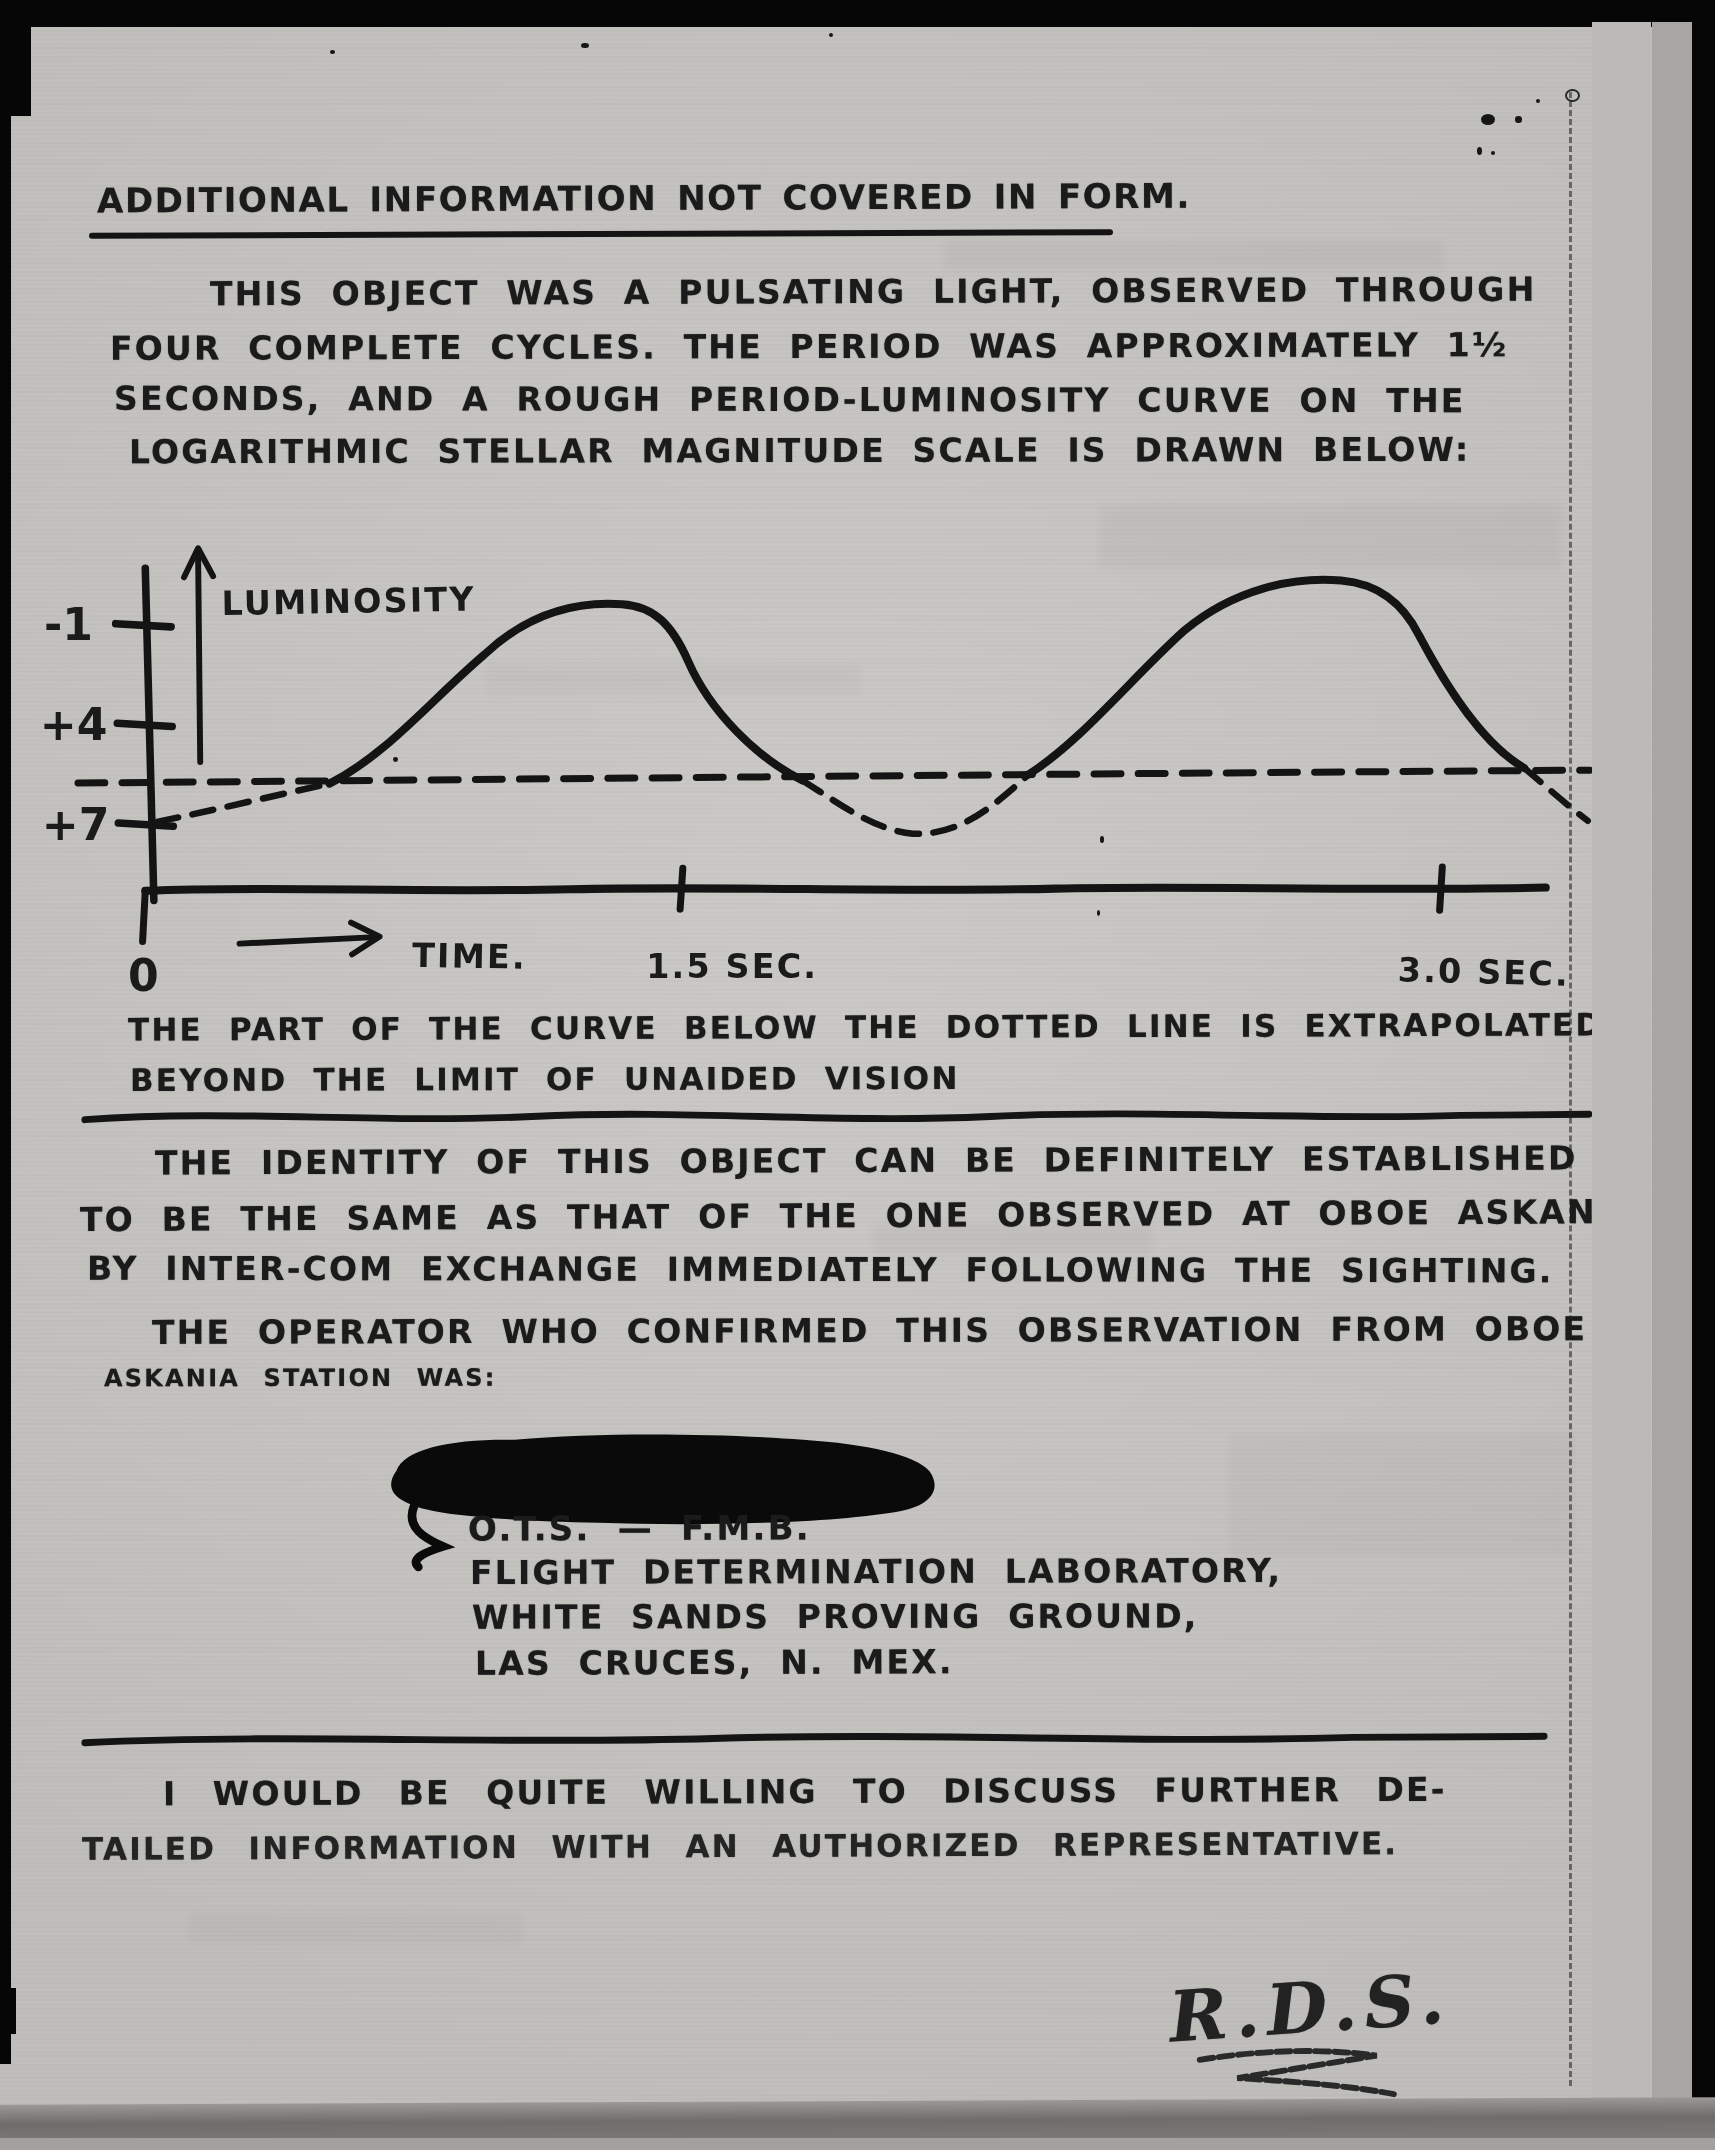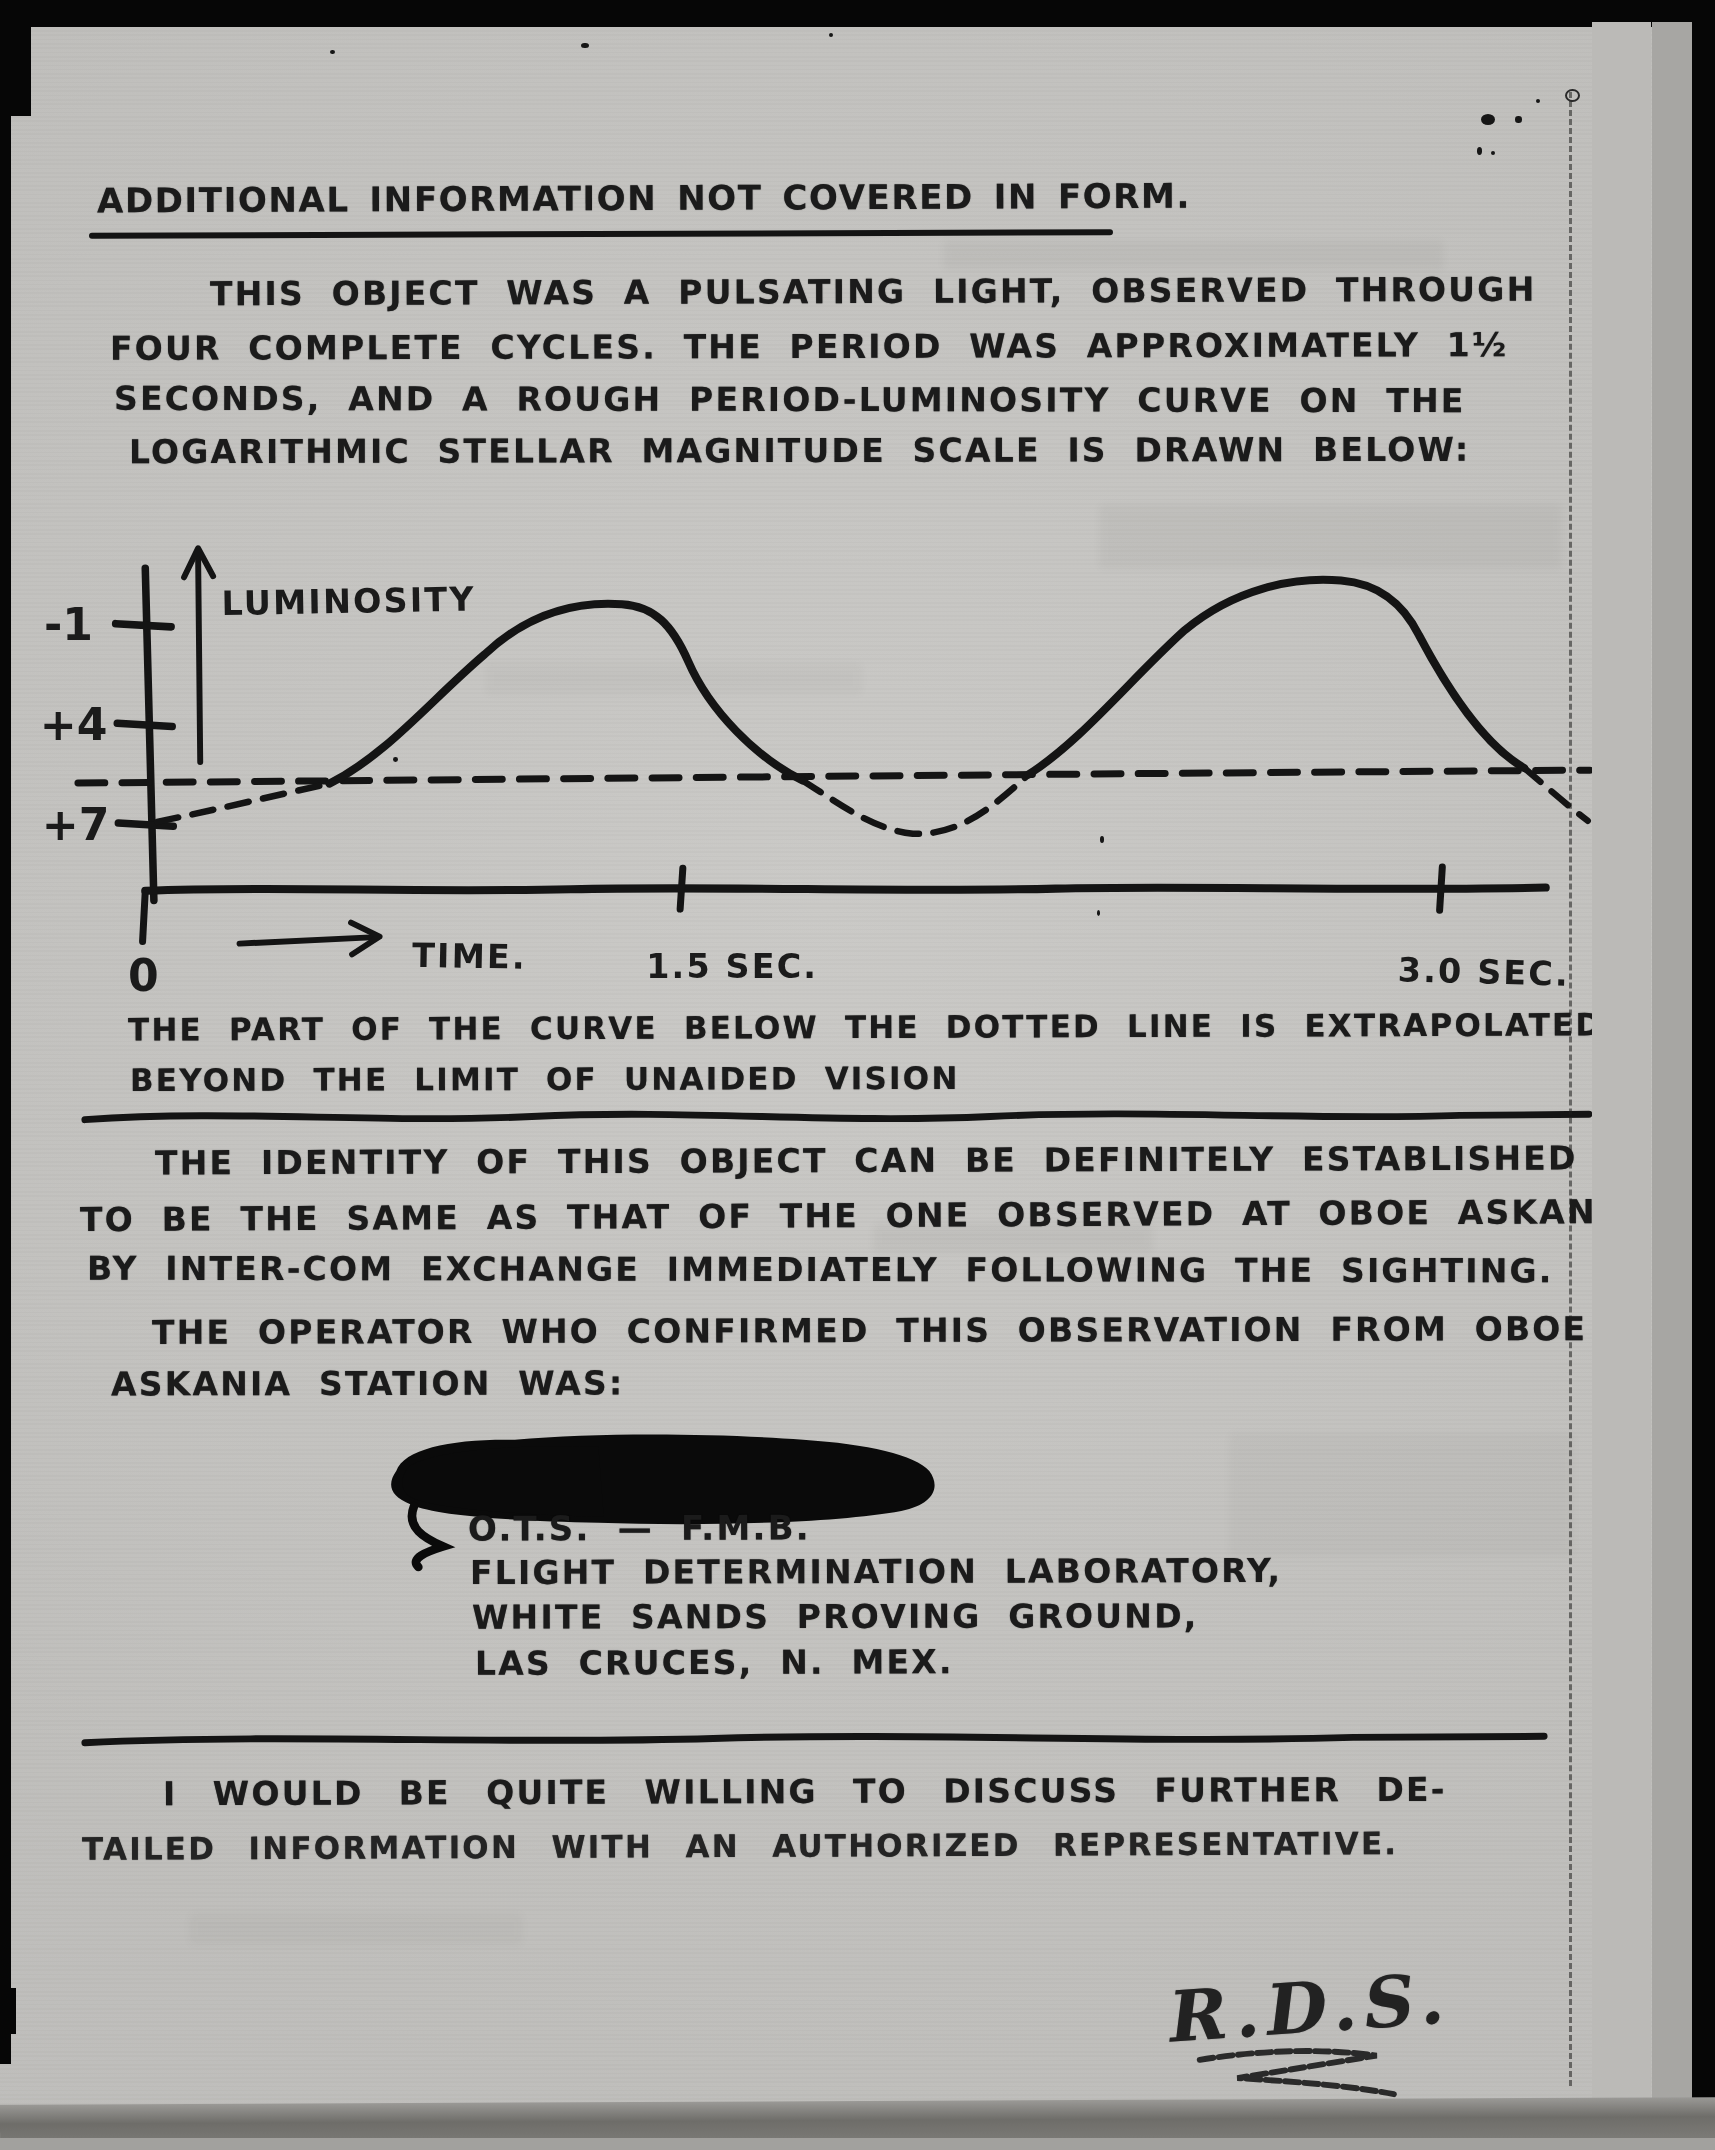--- a/index.html
+++ b/index.html
@@ -102,21 +102,21 @@
 
   <svg style="left:65px;top:1093px;" width="1595" height="48" viewBox="0 0 2960 90">
     <path d="M22,50 C300,30 560,58 860,44 C1160,30 1420,58 1720,44 C2020,30 2320,52 2600,42 L2842,40" stroke="#141414" stroke-width="13" fill="none" stroke-linecap="round"></path>
   </svg>
 
   <div class="hand" style="left:155px;top:1141px;font-size:33px;transform:rotate(-0.2deg);">THE IDENTITY OF THIS OBJECT CAN BE DEFINITELY ESTABLISHED</div>
   <div class="hand" style="left:80px;top:1196px;font-size:33px;transform:rotate(-0.3deg);">TO BE THE SAME AS THAT OF THE ONE OBSERVED AT OBOE ASKANIA,</div>
   <div class="hand" style="left:87px;top:1250px;font-size:33px;transform:rotate(0.1deg);">BY INTER-COM EXCHANGE IMMEDIATELY FOLLOWING THE SIGHTING.</div>
 
   <div class="hand" style="left:152px;top:1311px;font-size:33px;transform:rotate(-0.15deg);">THE OPERATOR WHO CONFIRMED THIS OBSERVATION FROM OBOE</div>
-  <div class="hand" style="left:111px;top:1364px;font-size:33px;transform:rotate(-0.1deg);">ASKANIA STATION WAS:</div>
+  <div class="hand" style="left:104px;top:1364px;font-size:24px;transform:rotate(-0.1deg);">ASKANIA STATION WAS:</div>
 
   <svg style="left:372px;top:1417px;" width="636" height="162" viewBox="0 0 1180 300">
     <path fill="#0a0a0a" d="M45,100 C60,58 150,40 265,42 C420,28 640,30 800,42 C920,50 1008,70 1034,100
          C1056,130 1042,162 982,174 C850,198 600,202 420,196 C262,192 122,184 72,162
          C32,146 28,124 45,100 Z"></path>
     <path fill="#0a0a0a" d="M70,90 C120,62 260,50 420,55 L430,185 C280,182 120,170 75,150 C50,138 52,108 70,90 Z"></path>
     <path fill="none" stroke="#0a0a0a" stroke-width="16" stroke-linecap="round" d="M78,165 C62,205 98,225 132,240 C100,250 70,262 86,278"></path>
   </svg>
 
   <div class="hand" style="left:468px;top:1508px;font-size:34px;transform:rotate(-0.2deg);">O.T.S. — F.M.B.</div>

